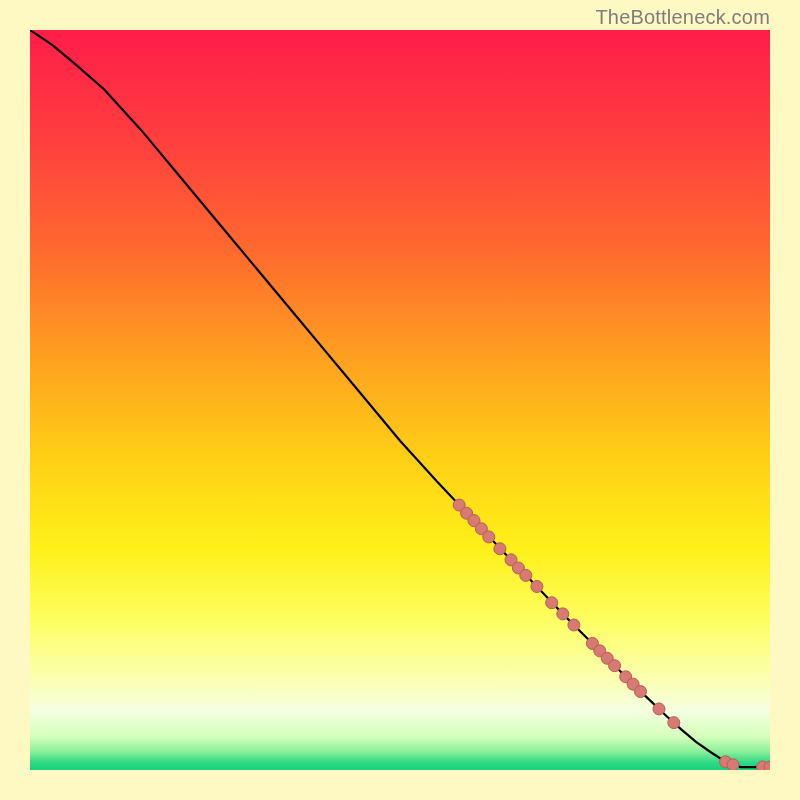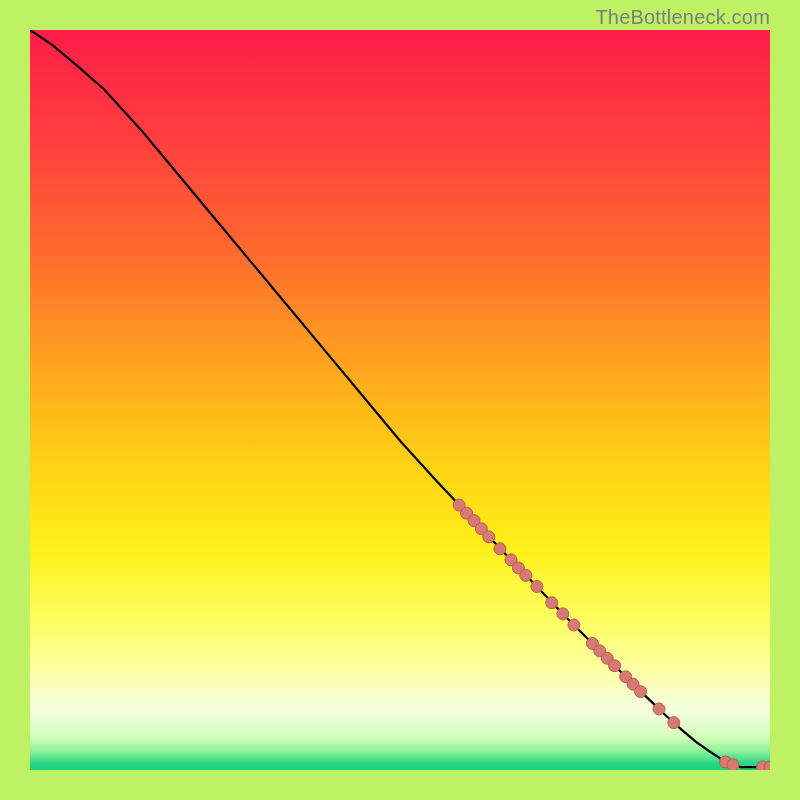--- a/index.html
+++ b/index.html
@@ -8,21 +8,21 @@
     width: 800px;
     height: 800px;
     background: #000;
     overflow: hidden;
     font-family: Arial, Helvetica, sans-serif;
   }
   .stage {
     position: relative;
     width: 800px;
     height: 800px;
-    background: #bef264;
+    background: #fef9c3;
   }
   .plot {
     position: absolute;
     left: 30px;
     top: 30px;
     width: 740px;
     height: 740px;
   }
   .watermark {
     position: absolute;

